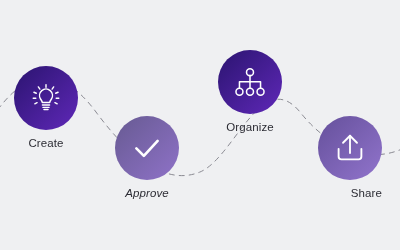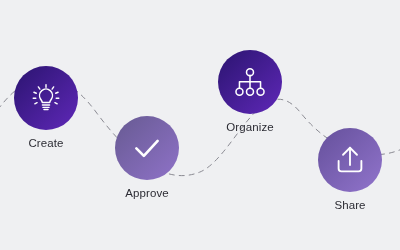--- a/index.html
+++ b/index.html
@@ -94,39 +94,39 @@
     </div>
     <div class="node-label" style="color: rgb(44, 44, 52);">Create</div>
   </div>
 
   <div class="node" id="node-approve" style="width: 64px; left: 115px; top: 116px;">
     <div class="node-circle" id="circle-approve" style="width: 64px; height: 64px; background: linear-gradient(135deg, rgb(103, 90, 146) 0%, rgb(143, 114, 200) 100%);">
       <svg class="node-icon" viewBox="0 0 40 40" fill="none" stroke="#ffffff" stroke-width="3.1" stroke-linecap="round" stroke-linejoin="round">
         <path d="M7.5 20.5 L16.3 29.2 L32.5 11.6"></path>
       </svg>
     </div>
-    <div class="node-label" style="color: rgb(44, 44, 52);">Approve</div>
+    <div class="node-label" style="color: rgb(44, 44, 52); font-style: italic;">Approve</div>
   </div>
 
   <div class="node" id="node-organize" style="width: 64px; left: 218px; top: 50px;">
     <div class="node-circle" id="circle-organize" style="width: 64px; height: 64px; background: linear-gradient(135deg, rgb(43, 20, 112) 0%, rgb(95, 40, 184) 100%);">
       <svg class="node-icon" viewBox="0 0 40 40" fill="none" stroke="#ffffff" stroke-width="1.8" stroke-linecap="round" stroke-linejoin="round">
         <circle cx="20" cy="8.4" r="4.1"></circle>
         <circle cx="7.6" cy="31.4" r="4.1"></circle>
         <circle cx="20" cy="31.4" r="4.1"></circle>
         <circle cx="32.4" cy="31.4" r="4.1"></circle>
         <path d="M20 12.5 v7.1"></path>
         <path d="M7.6 27.3 v-7.7 h24.8 v7.7"></path>
         <path d="M20 19.6 v7.7"></path>
       </svg>
     </div>
     <div class="node-label" style="color: rgb(44, 44, 52);">Organize</div>
   </div>
 
-  <div class="node" id="node-share" style="width: 64px; left: 318px; top: 128px;">
+  <div class="node" id="node-share" style="width: 64px; left: 318px; top: 116px; align-items: flex-end;">
     <div class="node-circle" id="circle-share" style="width: 64px; height: 64px; background: linear-gradient(135deg, rgb(101, 80, 155) 0%, rgb(145, 116, 204) 100%);">
       <svg class="node-icon" viewBox="0 0 40 40" fill="none" stroke="#ffffff" stroke-width="2.2" stroke-linecap="round" stroke-linejoin="round">
         <path d="M20 5.6 V26.0"></path>
         <path d="M11.8 13.8 L20 5.6 L28.2 13.8"></path>
         <path d="M6.6 21.0 V30.1 a3.3 3.3 0 0 0 3.3 3.3 H30.1 a3.3 3.3 0 0 0 3.3 -3.3 V21.0"></path>
       </svg>
     </div>
     <div class="node-label" style="color: rgb(44, 44, 52);">Share</div>
   </div>
 

